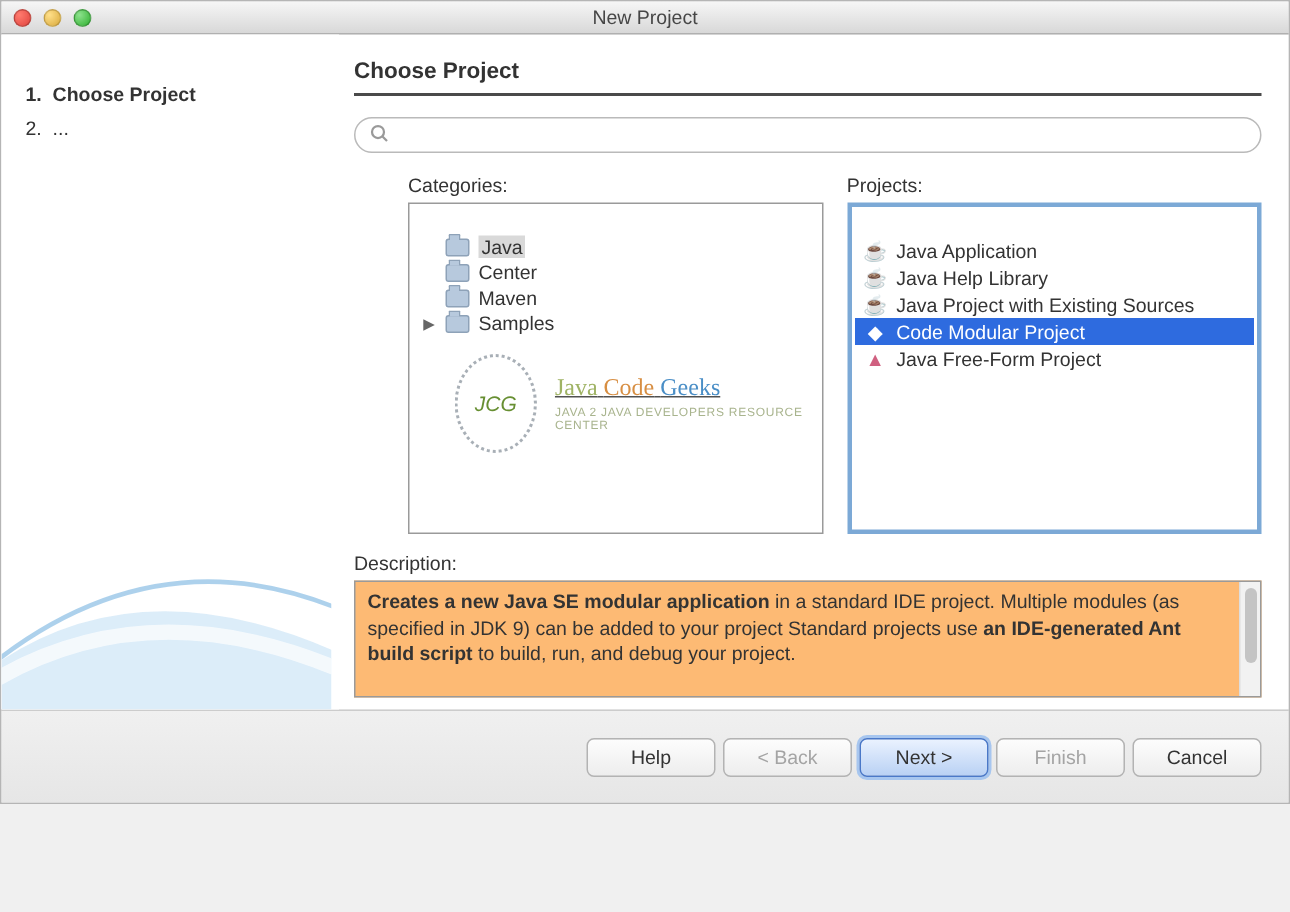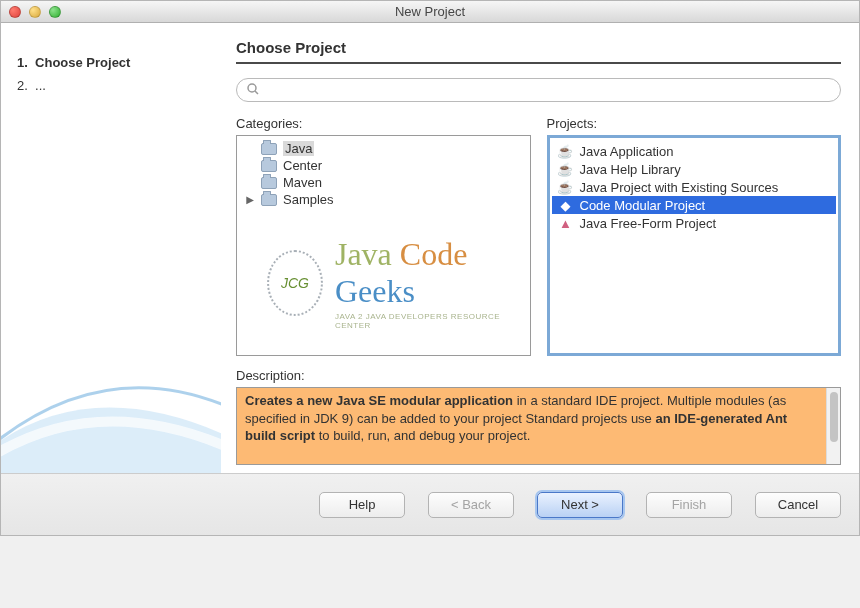--- a/index.html
+++ b/index.html
@@ -98,36 +98,37 @@
       margin-bottom: 14px;
     }
     .search-box input {
       border: none; outline: none; flex: 1;
       font-size: 13px; background: transparent;
     }
     .panels {
       display: flex;
       gap: 16px;
       height: 240px;
+      margin-left: 36px;
     }
     .panel {
       flex: 1;
       display: flex;
       flex-direction: column;
     }
     .panel-label {
       font-size: 13px;
       margin-bottom: 4px;
     }
     .listbox {
       flex: 1;
       border: 1px solid #9a9a9a;
       background: #fff;
       overflow: auto;
-      padding: 4px 2px;
+      padding: 20px 2px;
       position: relative;
     }
     .listbox.blue-border { border: 3px solid #7ca9d6; }
     .list-item {
       display: flex;
       align-items: center;
       gap: 6px;
       padding: 1px 6px;
       font-size: 13px;
       cursor: default;
@@ -187,21 +188,21 @@
       background: #c4c4c4;
       border-radius: 4px;
     }
     .footer {
       height: 62px;
       background: linear-gradient(#f0f0f0,#e6e6e6);
       border-top: 1px solid #ccc;
       display: flex;
       align-items: center;
       justify-content: flex-end;
-      gap: 23px;
+      gap: 5px;
       padding: 0 18px;
     }
     .btn {
       min-width: 86px;
       height: 26px;
       border: 1px solid #b3b3b3;
       border-radius: 5px;
       background: linear-gradient(#fdfdfd,#ededed);
       font-size: 13px;
       color: #333;
@@ -224,21 +225,22 @@
       width: 66px; height: 66px;
       border: 2px dotted #9aa2aa;
       border-radius: 50%;
       display: flex; align-items: center; justify-content: center;
       color: #4d7c0f; font-style: italic; font-size: 14px;
       margin-right: 12px;
       background: rgba(255,255,255,.6);
     }
     .watermark .brand {
       font-family: Georgia, serif;
-      font-size: 32px;
+      font-size: 16px;
+      text-decoration: underline;
     }
     .watermark .brand .java { color: #8fa64a; }
     .watermark .brand .code { color: #d17b22; }
     .watermark .brand .geeks { color: #2b7bbd; }
     .watermark .sub { font-size: 8px; letter-spacing: .5px; color: #9aa77a; text-transform: uppercase; margin-top: 2px; }
   </style>
 </head>
 <body>
 
 <div class="window">

